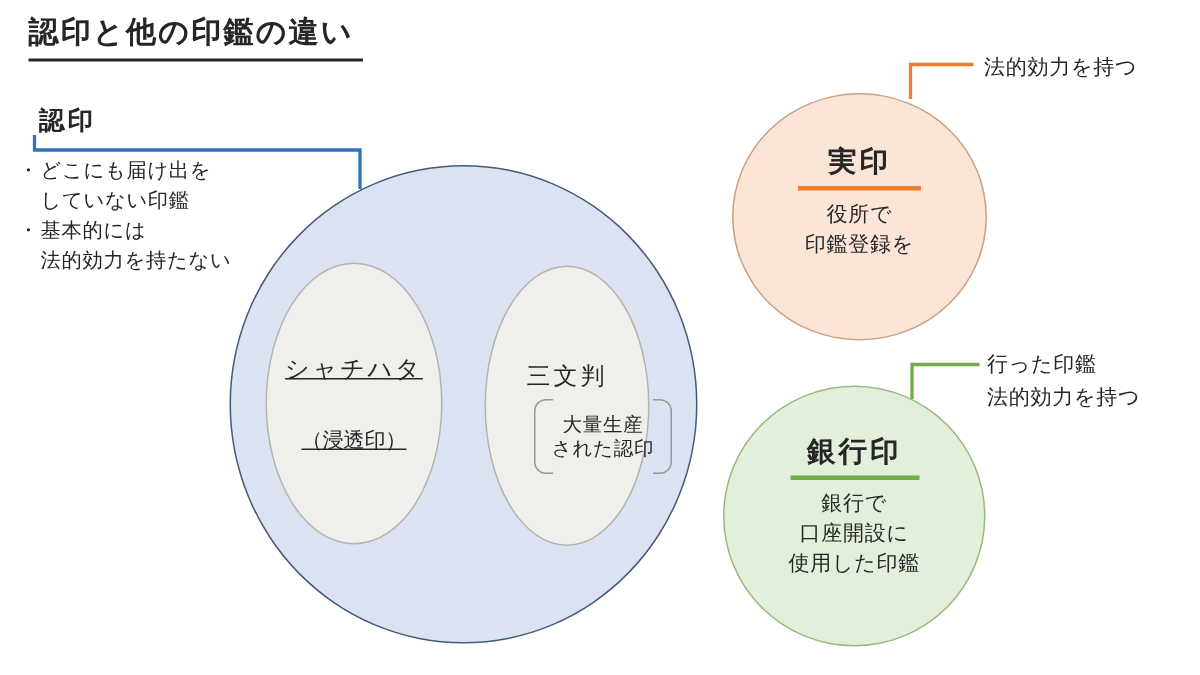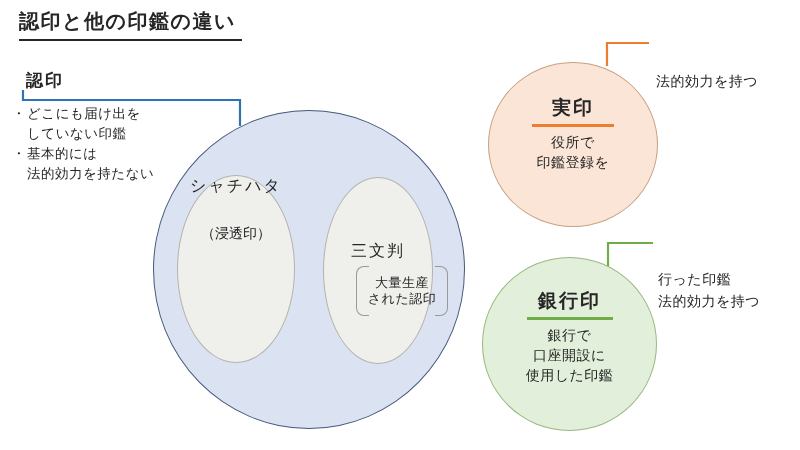--- a/index.html
+++ b/index.html
@@ -22,21 +22,21 @@
   .note-marker { width:15px; flex:none; }
   
   .venn-circle {
     position:absolute; left:153px; top:110px; width:312px; height:319px;
     border-radius:50%; background:#dbe2f1; border:1.5px solid #44597c; box-sizing:border-box;
   }
   .ellipse {
     position:absolute; border-radius:50%; background:#efefec; border:1px solid #b3b3ae;
     box-sizing:border-box; display:flex; flex-direction:column; align-items:center;
   }
-  .ellipse-shachihata { left:177px; top:175px; width:118px; height:188px; justify-content:flex-start; gap:28px; }
+  .ellipse-shachihata { left:177px; top:175px; width:118px; height:188px; justify-content:center; gap:28px;text-decoration:underline; }
   .ellipse-sanmonban { left:323px; top:177px; width:110px; height:187px; padding-top:63px; }
   .inner-title { font-size:16px; letter-spacing:2px; }
   .inner-sub { font-size:14px; }
   
   .bracket-box {
     position:absolute; left:336px; top:266px; width:92px; height:50px;
     display:flex; flex-direction:column; align-items:center; justify-content:center;
     font-size:13px; line-height:16.5px; letter-spacing:0.5px;margin-left:20px;
   }
   .bk { position:absolute; top:0; bottom:0; width:13px; box-sizing:border-box; }
@@ -48,21 +48,21 @@
     display:flex; flex-direction:column; align-items:center;
   }
   .jitsuin-circle { left:488px; top:62px; width:170px; height:165px; background:#fbe5d6; border:1.5px solid #c9a181; padding-top:32px; }
   .ginkoin-circle { left:482px; top:257px; width:175px; height:174px; background:#e2efda; border:1.5px solid #9ab87f; padding-top:30px; }
   .circle-title { font-size:19px; font-weight:bold; letter-spacing:2px; }
   .circle-underline { height:2.5px; margin:3px 0 5px 0; }
   .jitsuin-underline { width:82px; background:#ed7d31; }
   .ginkoin-underline { width:86px; background:#70ad47; }
   .circle-desc { font-size:14px; line-height:20px; text-align:center; letter-spacing:0.5px; }
   
-  .callout-label { position:absolute; font-size:14px; line-height:22px; letter-spacing:0.5px;margin-top:37px; }
+  .callout-label { position:absolute; font-size:14px; line-height:22px; letter-spacing:0.5px; }
   .jitsuin-callout-label { left:656px; top:33px; }
   .ginkoin-callout-label { left:658px; top:231px; }
 </style>
 </head>
 <body>
 
 <div class="slide">
 
   <div class="page-title">認印と他の印鑑の違い</div>
 

